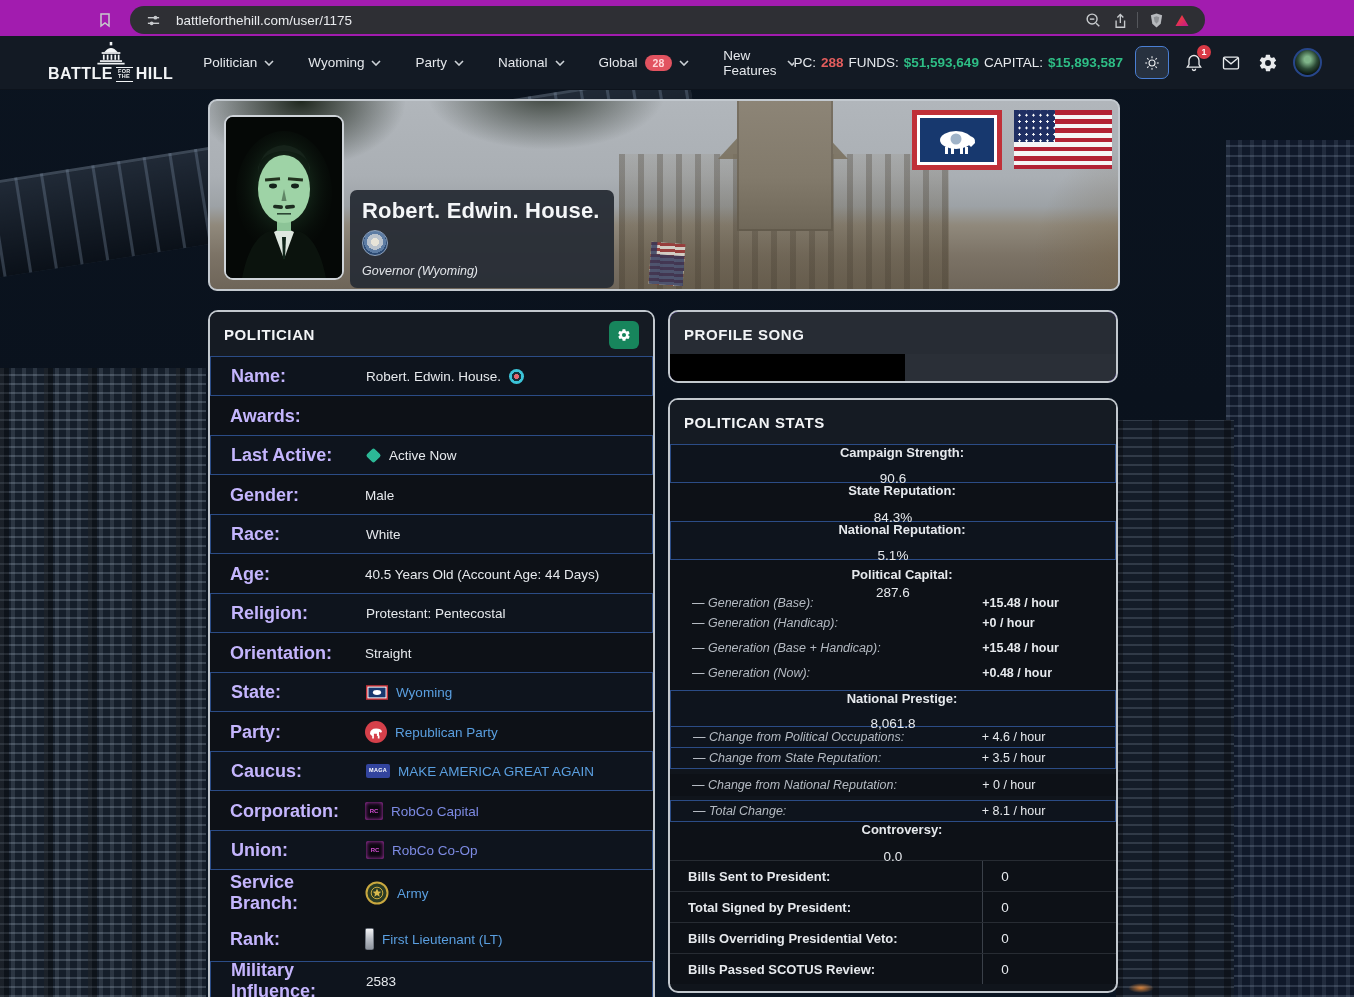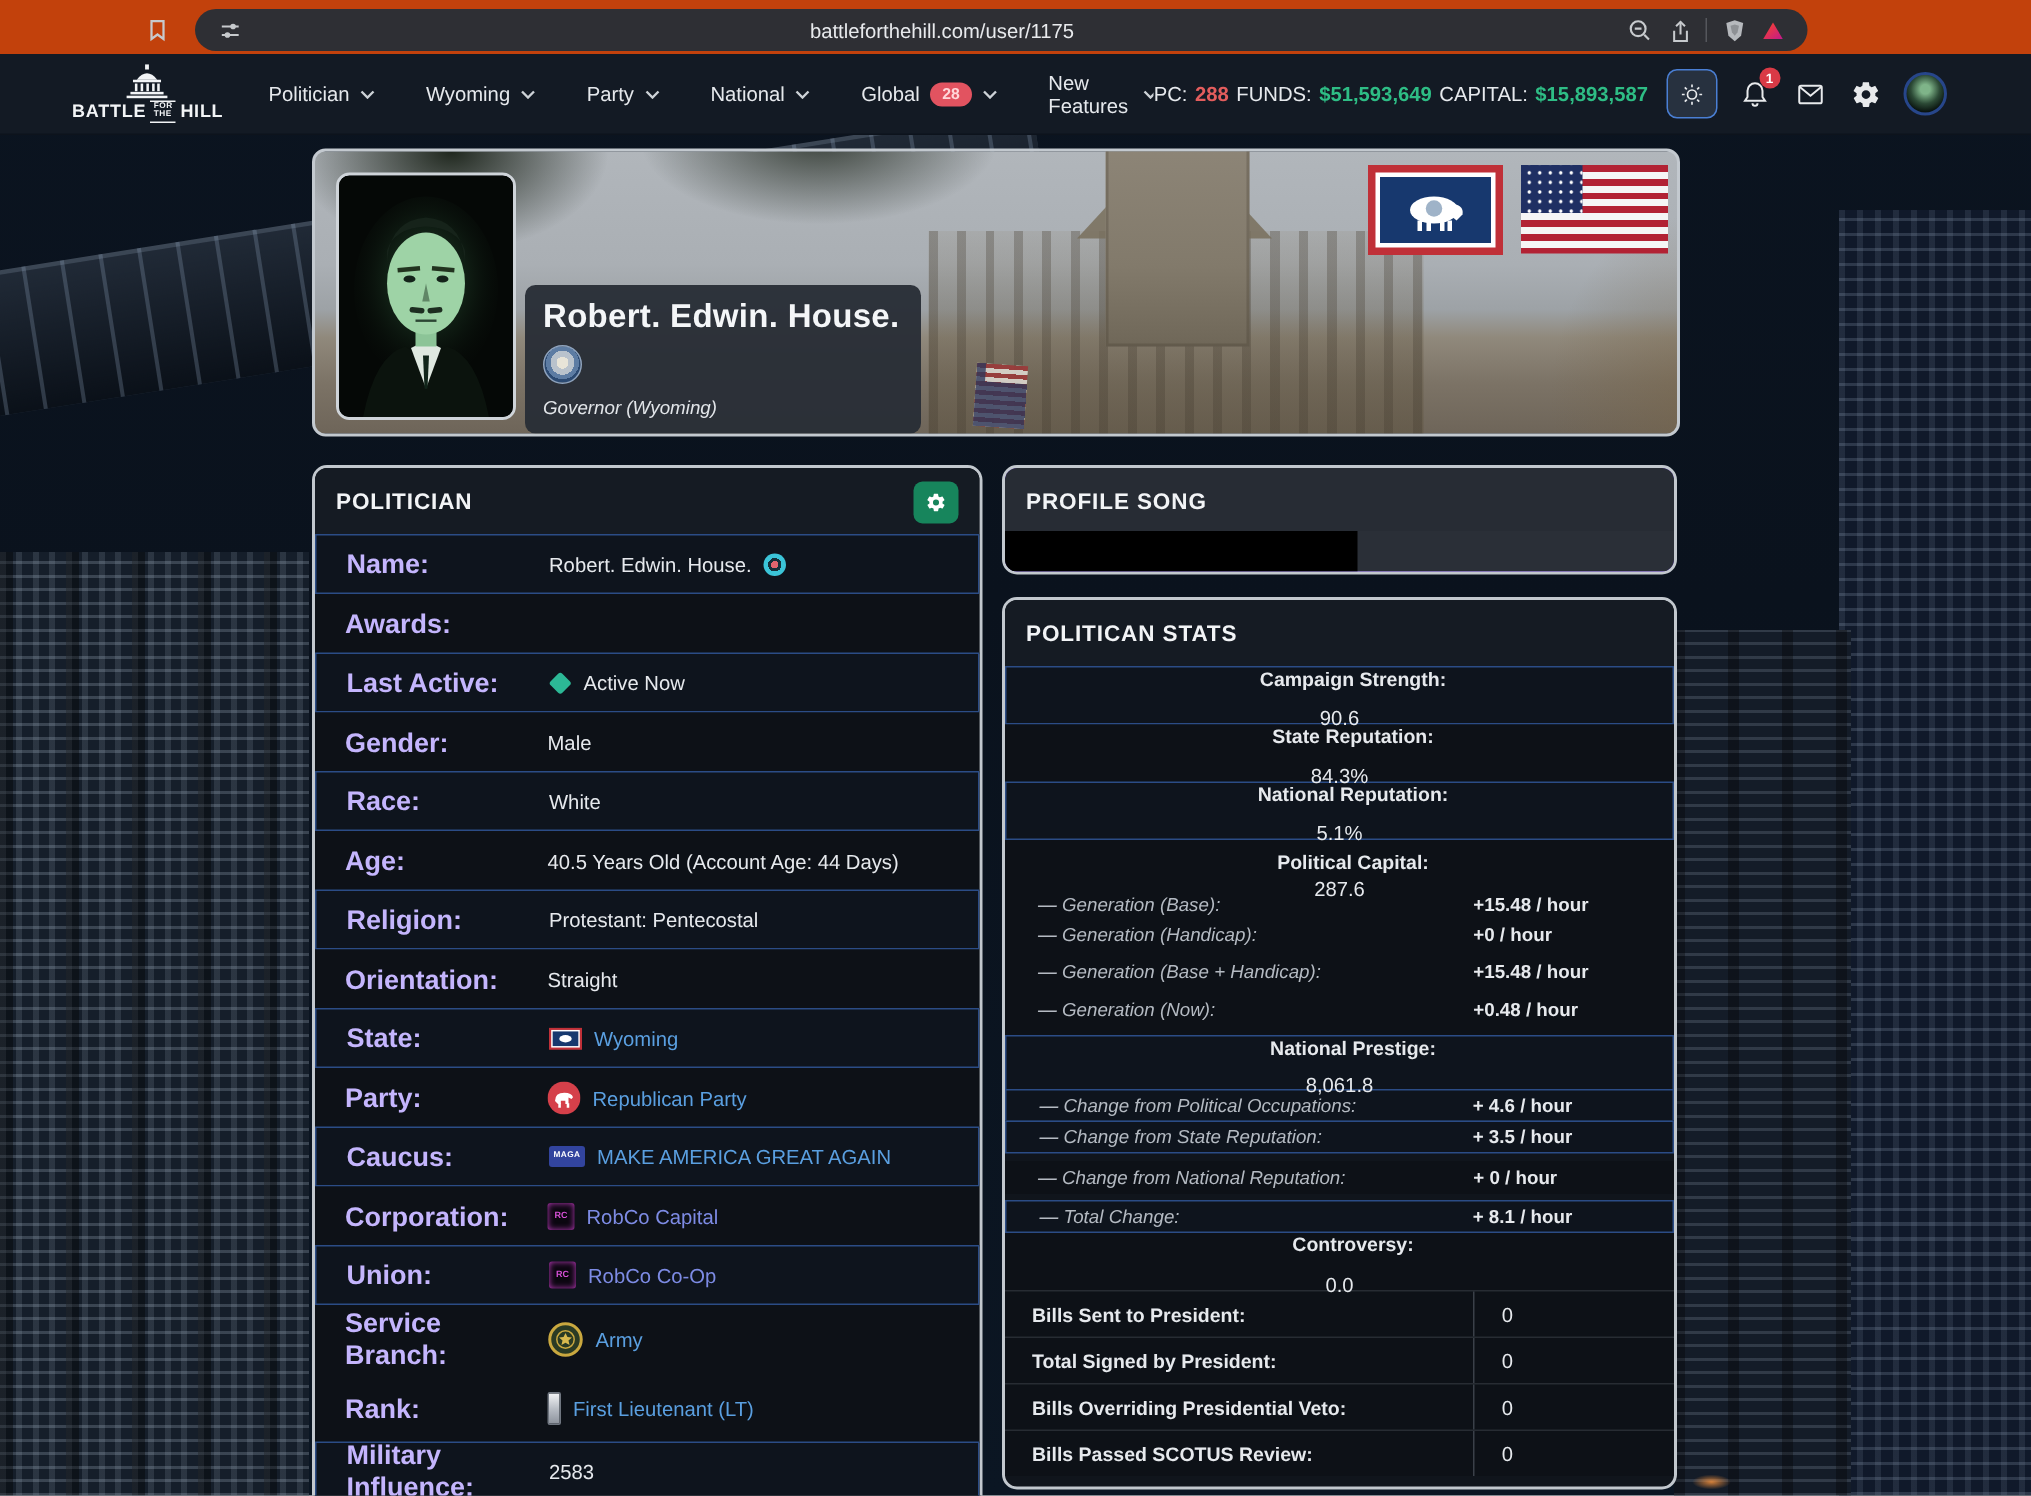--- a/index.html
+++ b/index.html
@@ -25,35 +25,35 @@
       repeating-linear-gradient(0deg,rgba(190,210,235,.17) 0 2px,transparent 2px 10px),
       repeating-linear-gradient(90deg,rgba(190,210,235,.10) 0 4px,transparent 4px 12px);}
   .bg-tower-r2{position:absolute;right:120px;top:420px;width:118px;height:577px;background-color:#141c28;
     background-image:
       repeating-linear-gradient(90deg,rgba(0,0,0,.32) 0 7px,transparent 7px 36px),
       repeating-linear-gradient(0deg,rgba(200,216,236,.16) 0 2px,transparent 2px 9px);}
   .bg-glow{position:absolute;right:200px;bottom:4px;width:26px;height:10px;border-radius:50%;
     background:radial-gradient(ellipse,rgba(255,150,60,.8),transparent 70%);}
 
   
-  .browser-bar{position:relative;height:36px;background:#c2410c;display:flex;align-items:center;
-    padding:4px 149px 0 92px;z-index:30;text-align:center;}
+  .browser-bar{position:relative;height:36px;background:#a21caf;display:flex;align-items:center;
+    padding:4px 149px 0 92px;z-index:30;}
   .bk-btn{width:26px;height:26px;display:flex;align-items:center;justify-content:center;border-radius:6px;}
   .url-pill{flex:1;height:28px;margin-left:12px;background:#2e2f34;border-radius:14px;display:flex;
     align-items:center;padding:0 10px;}
   .url-text{font-size:13.5px;color:#e8eaed;margin-left:10px;flex:1;}
   .pill-ic{width:26px;height:24px;display:flex;align-items:center;justify-content:center;}
   .pill-div{width:1px;height:16px;background:#55575c;margin:0 5px;}
 
   
   .nav{position:relative;height:54px;background:#131a24;display:flex;align-items:center;
     padding:0 80px 0 48px;z-index:30;border-bottom:1px solid #0d131c;}
   .logo{display:flex;flex-direction:column;align-items:center;line-height:1;margin-top:-2px;}
   .logo-text{display:flex;align-items:center;gap:3px;color:#f2f4f6;margin-top:1px;}
-  .logo-text b{font-size:12px;font-weight:800;letter-spacing:.5px;}
+  .logo-text b{font-size:16px;font-weight:800;letter-spacing:.5px;}
   .logo-mid{font-size:5.5px;font-weight:700;letter-spacing:.4px;border-top:1px solid #f2f4f6;
     border-bottom:1px solid #f2f4f6;padding:1px 2px;}
   .nav-menus{display:flex;gap:34px;margin-left:30px;}
   .nav-item{display:flex;align-items:center;gap:7px;font-size:13.5px;color:#e5e8ec;cursor:pointer;}
   .nav-badge{background:#e25360;color:#ffd7d9;font-size:10.5px;font-weight:700;border-radius:9px;
     padding:2px 8px;}
   .nav-funds{margin-left:auto;display:flex;align-items:center;gap:5px;font-size:13.5px;white-space:nowrap;}
   .v-red{color:#e35d5d;font-weight:700;}
   .v-green{color:#2ebd85;font-weight:700;}
   .nav-icons{display:flex;align-items:center;gap:13px;margin-left:12px;}
@@ -149,21 +149,21 @@
   .pc-block .main{height:26px;background:transparent;}
   .subrow{display:flex;align-items:center;height:20px;background:transparent;}
   .subrow .slabel{font-weight:400;font-style:italic;color:#b4bac2;font-size:12.5px;padding-left:22px;}
   .subrow .svalue{font-weight:700;font-size:12.5px;}
   .gap4{margin-top:5px;}
   .np-block .main{height:37px;}
   .np-sub{display:flex;align-items:center;height:22px;background:#0d1117;}
   .np-sub.bordered{border:1px solid #2b4c86;background:#0e141d;margin-top:-1px;}
   .np-sub.plain{margin:5px 0;}
   .np-sub .slabel{font-weight:400;font-style:italic;color:#b4bac2;font-size:12.5px;padding-left:22px;}
-  .np-sub .svalue{font-weight:700;font-size:12.5px;}
+  .np-sub .svalue{font-weight:400;font-size:12.5px;}
   .controversy{height:38px;}
   .bill-row{display:flex;align-items:stretch;height:31px;background:#0d1117;border-top:1px solid #272c33;}
   .bill-row .slabel{display:flex;align-items:center;}
   .bill-val{flex:1;border-left:1px solid #3a4049;display:flex;align-items:center;padding-left:18px;
     font-size:13.5px;}
 </style>
 </head>
 <body>
 
 <div class="bg-bridge"></div>

